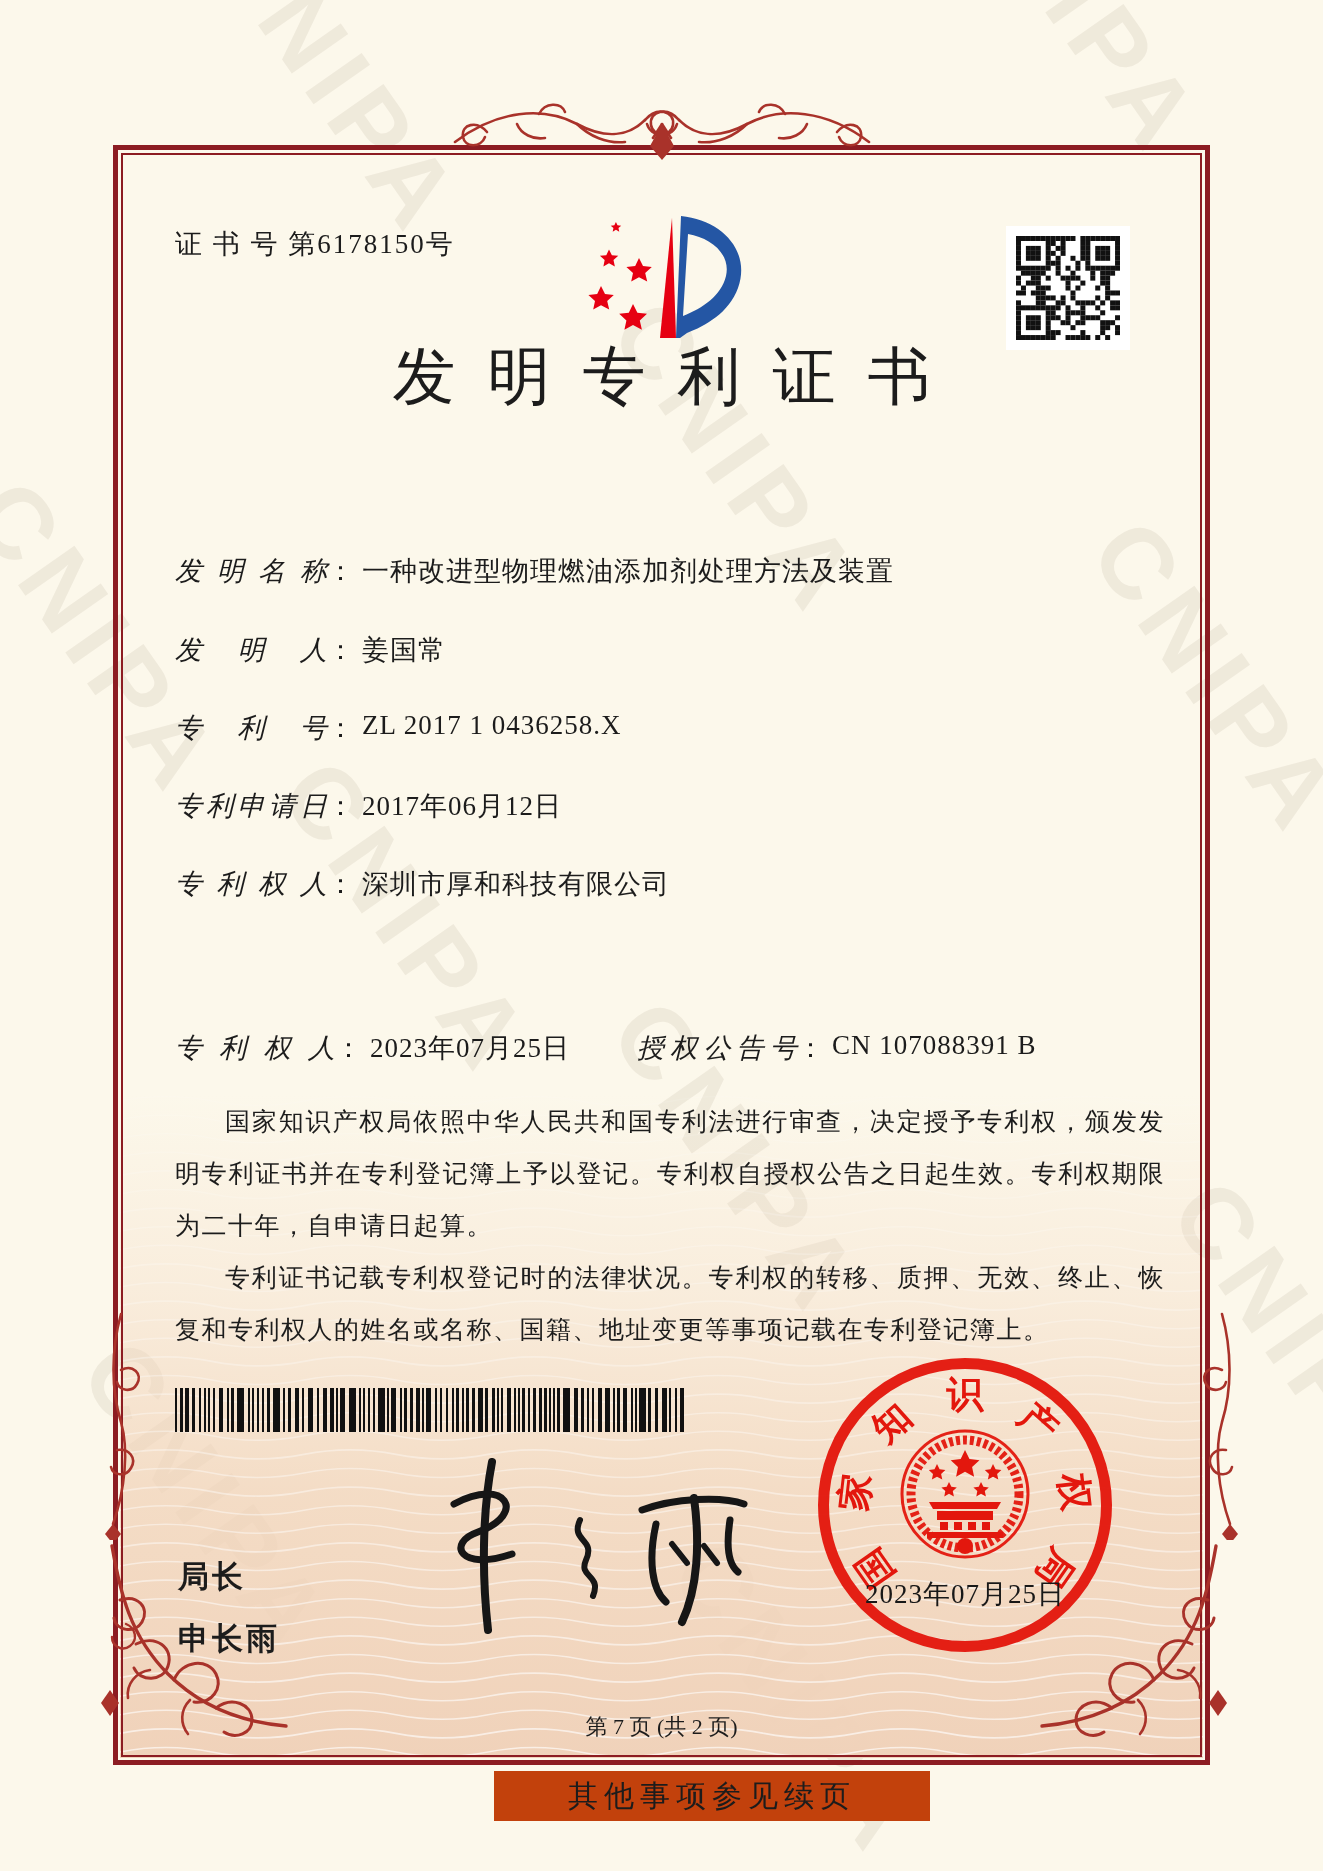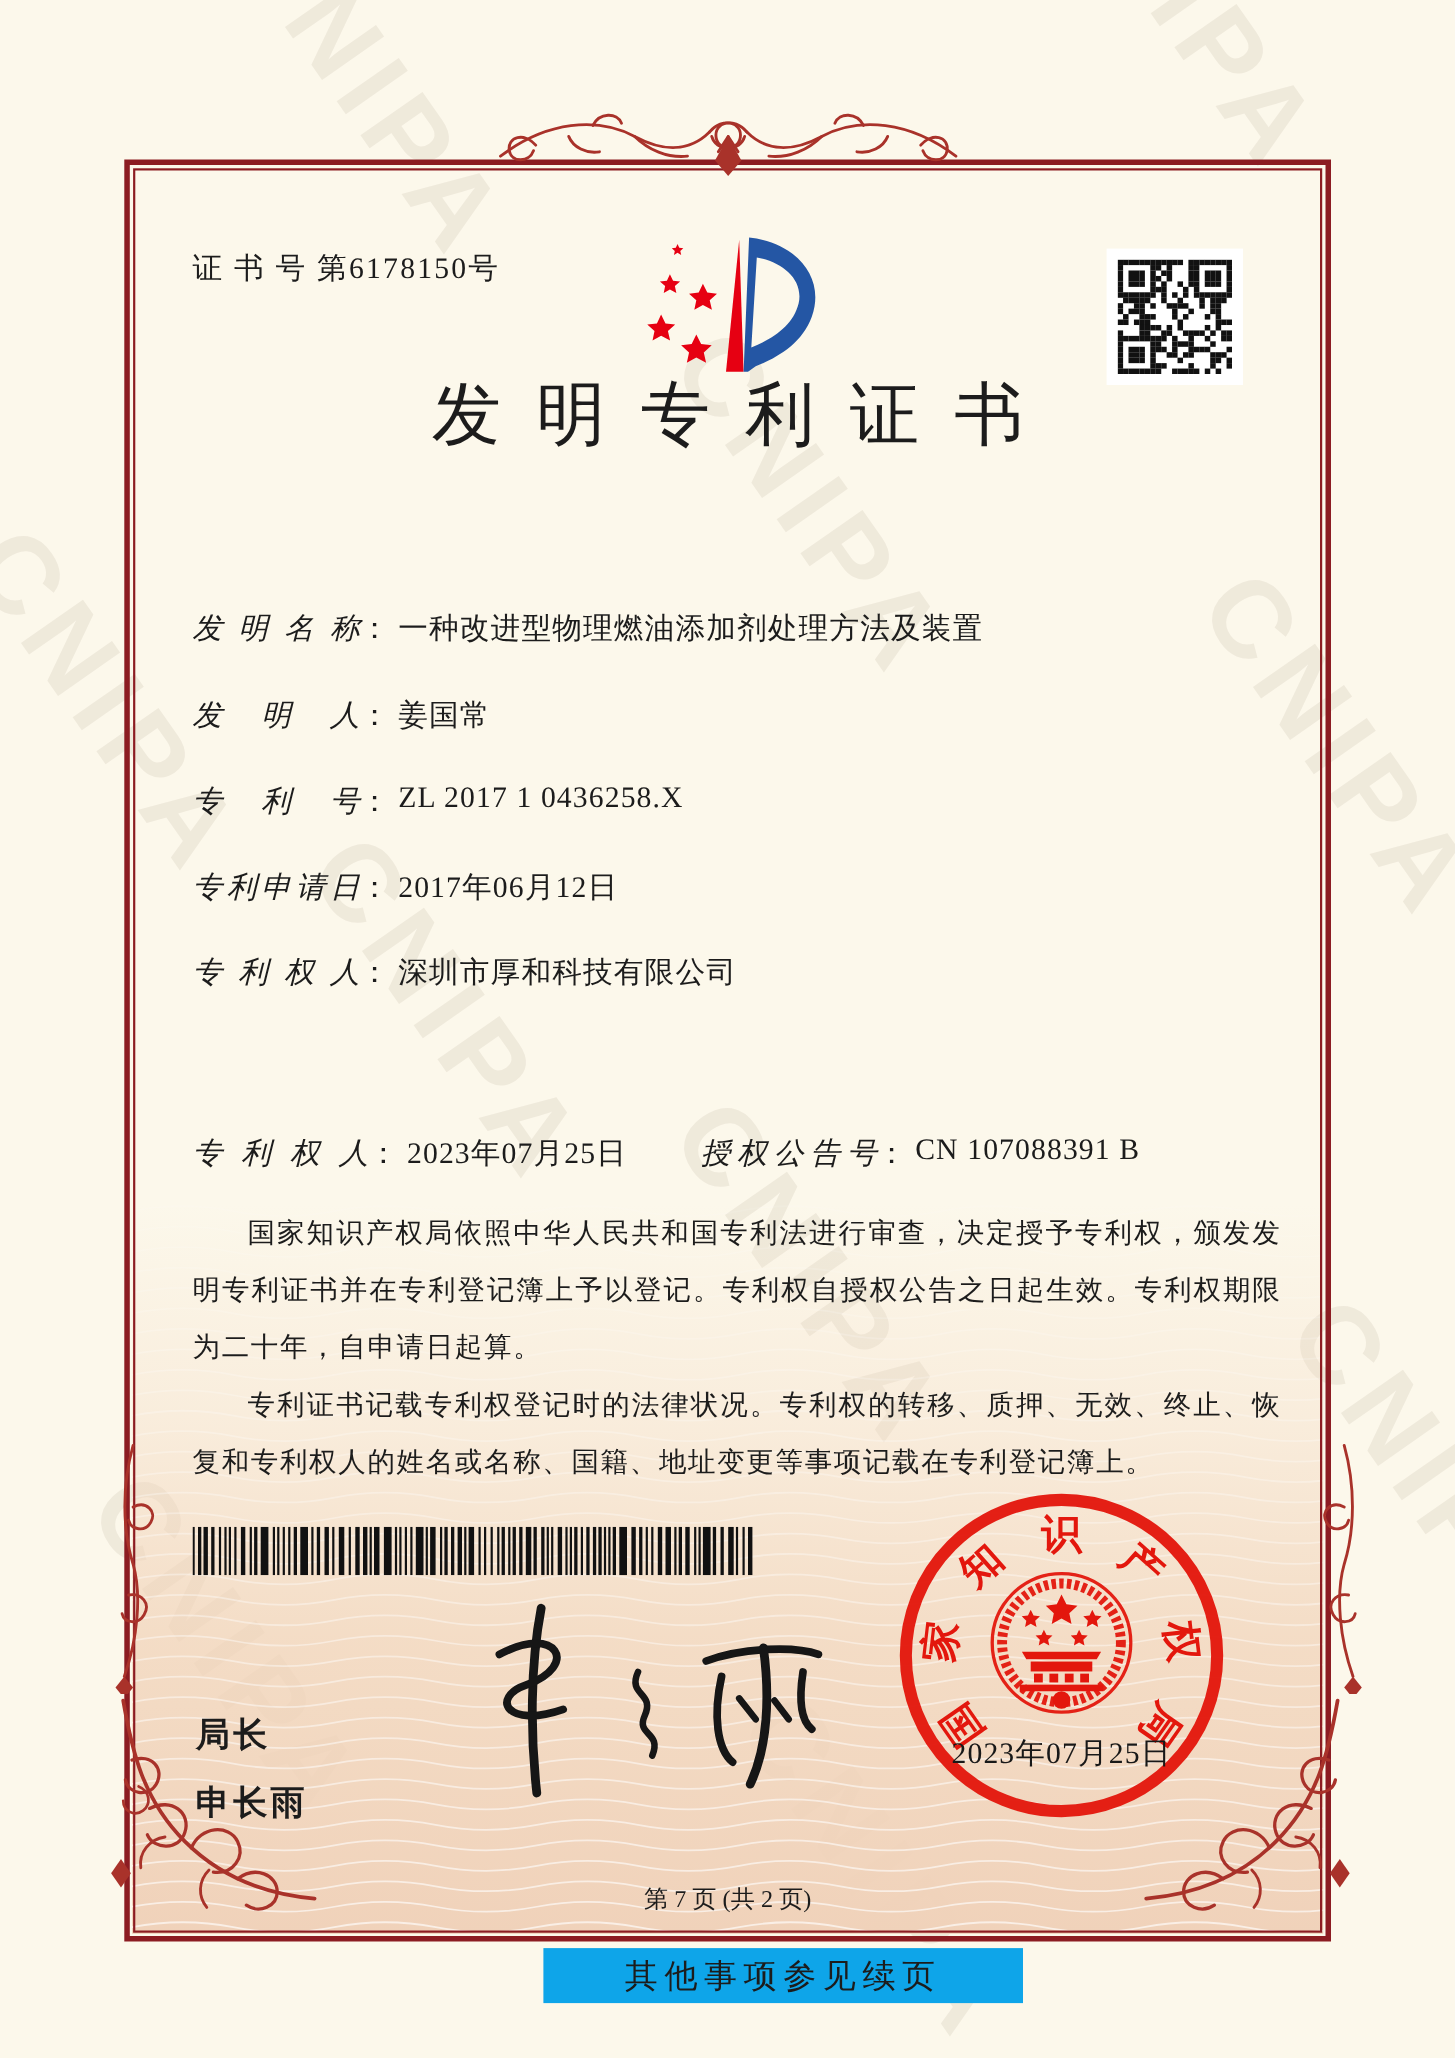--- a/index.html
+++ b/index.html
@@ -90,21 +90,21 @@
     position:absolute; left:0; top:218px; width:100%; text-align:center;
     font-size:27px; color:#181818; z-index:6; letter-spacing:1px;
   }
   
   .page-num{
     position:absolute; left:0; top:1712px; width:100%; text-align:center;
     font-size:22px; z-index:4;
   }
   .cont-box{
     position:absolute; left:494px; top:1771px; width:436px; height:50px;
-    background:#0ea5e9; z-index:6; display:flex; align-items:center; justify-content:center;
+    background:#c2410c; z-index:6; display:flex; align-items:center; justify-content:center;
     font-size:30px; letter-spacing:6px;
   }
   
   .fl{position:absolute; z-index:7; pointer-events:none;}
   .fl-top{left:447px; top:80px;}
   .fl-bl{left:90px; top:1540px;}
   .fl-br{left:1023px; top:1540px; transform:scaleX(-1);}
   .fl-ml{left:95px; top:1310px;}
   .fl-mr{left:1188px; top:1310px; transform:scaleX(-1);}
 </style>

